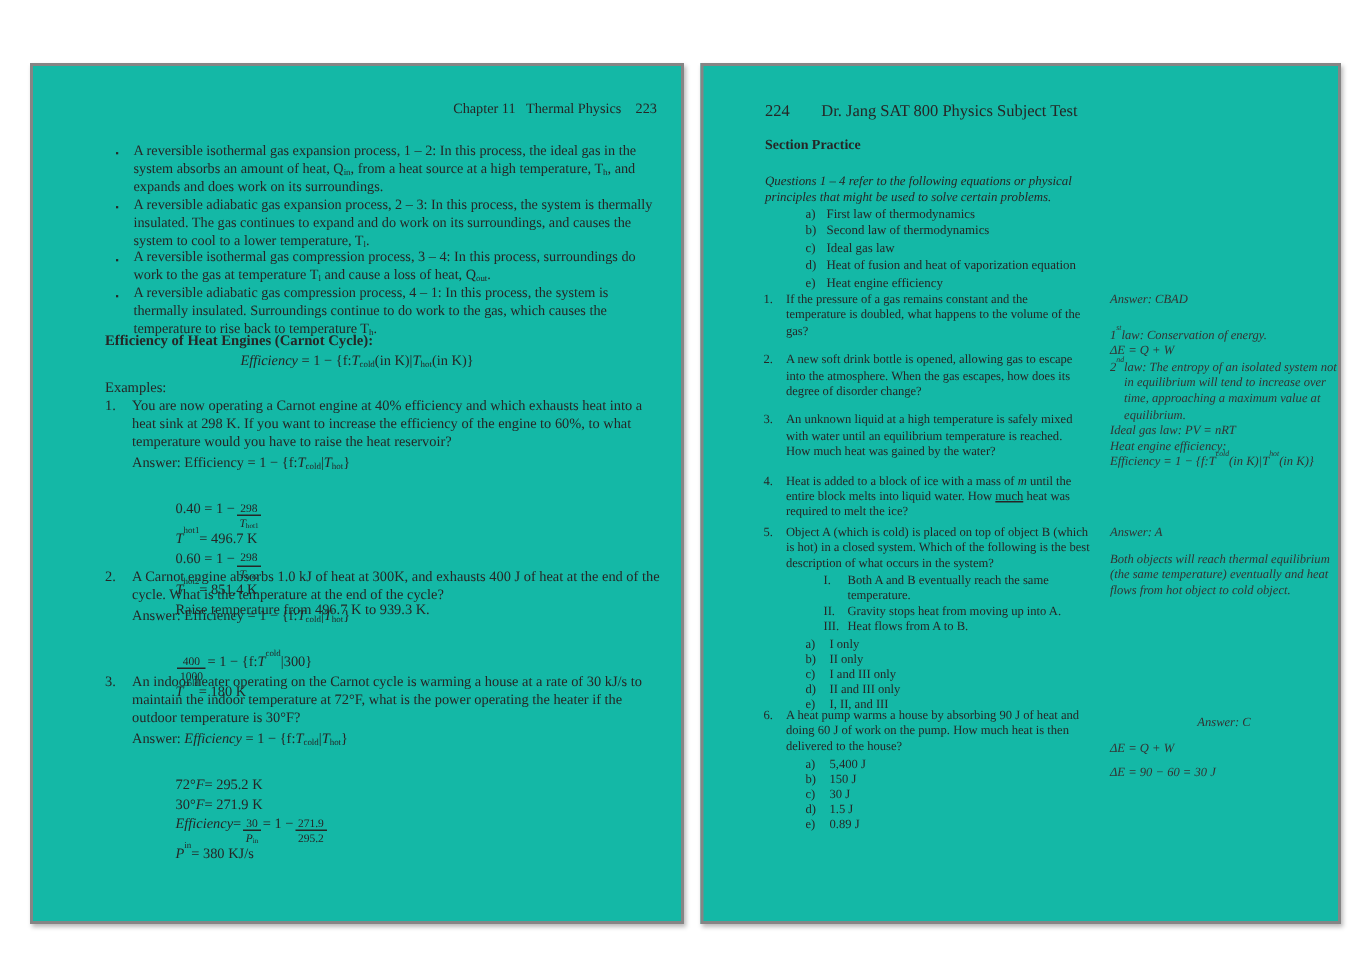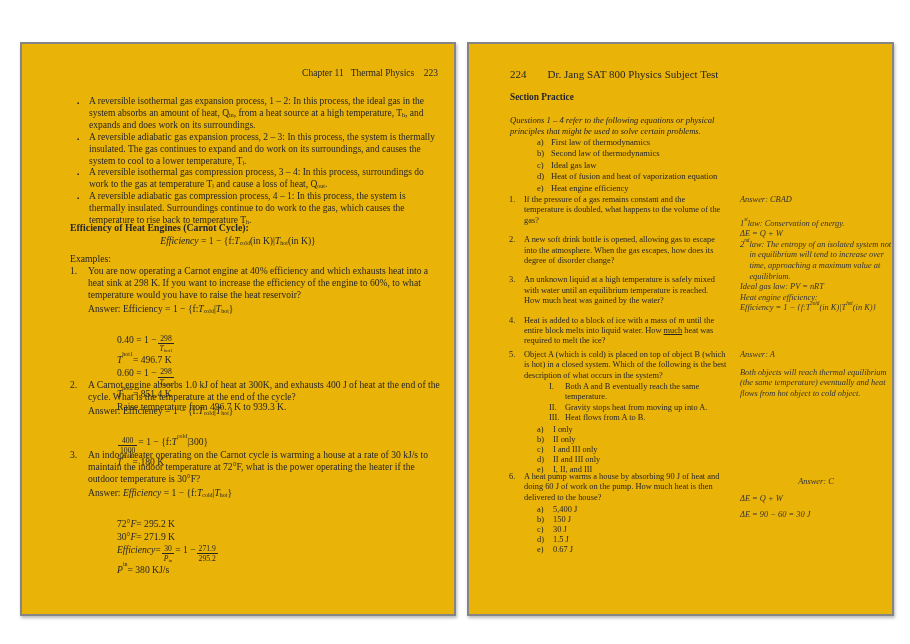--- a/index.html
+++ b/index.html
@@ -1,18 +1,18 @@
 <!DOCTYPE html>
 <html><head>
 <meta charset="utf-8">
 <style>
   html,body{margin:0;padding:0;background:#ffffff;width:910px;height:644px;overflow:hidden;
     font-family:"Liberation Serif","DejaVu Serif",serif;color:#262626;}
   .canvas{position:relative;width:910px;height:644px;}
-  .page{position:absolute;top:42px;height:570px;background:#eab308;border:2px solid #858585;
+  .page{position:absolute;top:42px;height:570px;background:#14b8a6;border:2px solid #858585;
     box-shadow:1px 2px 3px rgba(0,0,0,.28);}
   .page-left{left:20px;width:432px;}
   .page-right{left:467px;width:423px;}
   .abs{position:absolute;}
   .pre{white-space:pre;}
 
   
   .lp-header{top:24px;right:16px;font-size:9.5px;}
   .lp-bullets{top:52px;left:55px;width:362px;font-size:9.5px;line-height:11.9px;}
   .lp-bullets .li .m{flex:0 0 12px;font-size:6px;padding-top:2px;}
@@ -262,21 +262,21 @@
           <div class="li">
             <span class="m">c)</span>
             <span class="t">30 J</span>
           </div>
           <div class="li">
             <span class="m">d)</span>
             <span class="t">1.5 J</span>
           </div>
           <div class="li">
             <span class="m">e)</span>
-            <span class="t">0.67 J</span>
+            <span class="t">0.89 J</span>
           </div>
         </div>
     </div>
 
     <div class="abs ann ann-a1">
       <div class="ann-label">Answer: CBAD</div>
       <div class="lines">
           <div class="li">1<sup>st</sup> law: Conservation of energy.</div>
           <div class="li">ΔE = Q + W</div>
           <div class="li">2<sup>nd</sup> law: The entropy of an isolated system not in equilibrium will tend to increase over time, approaching a maximum value at equilibrium.</div>

